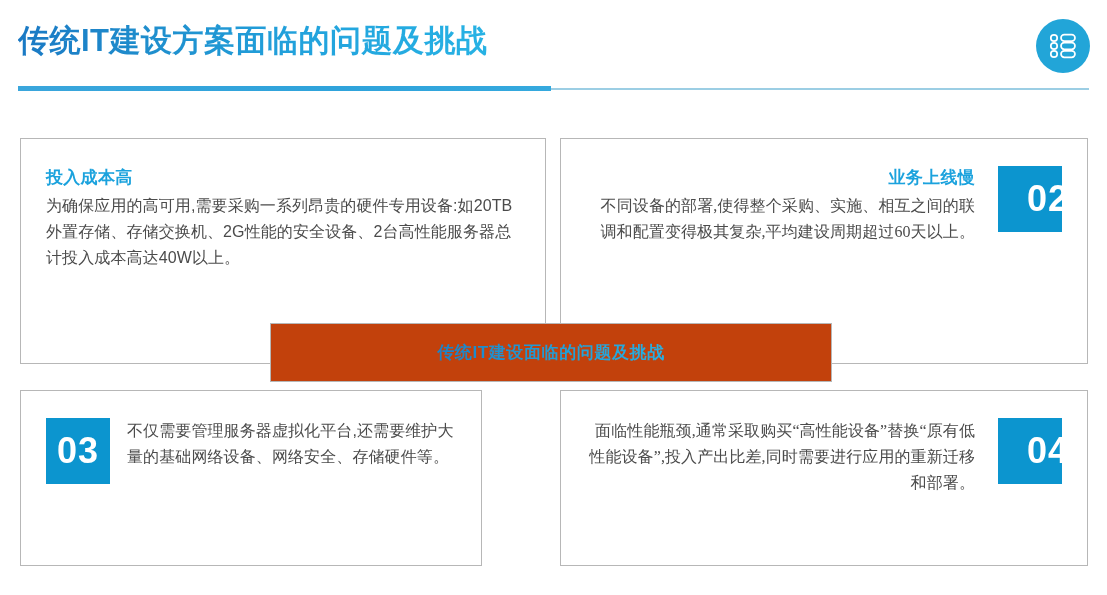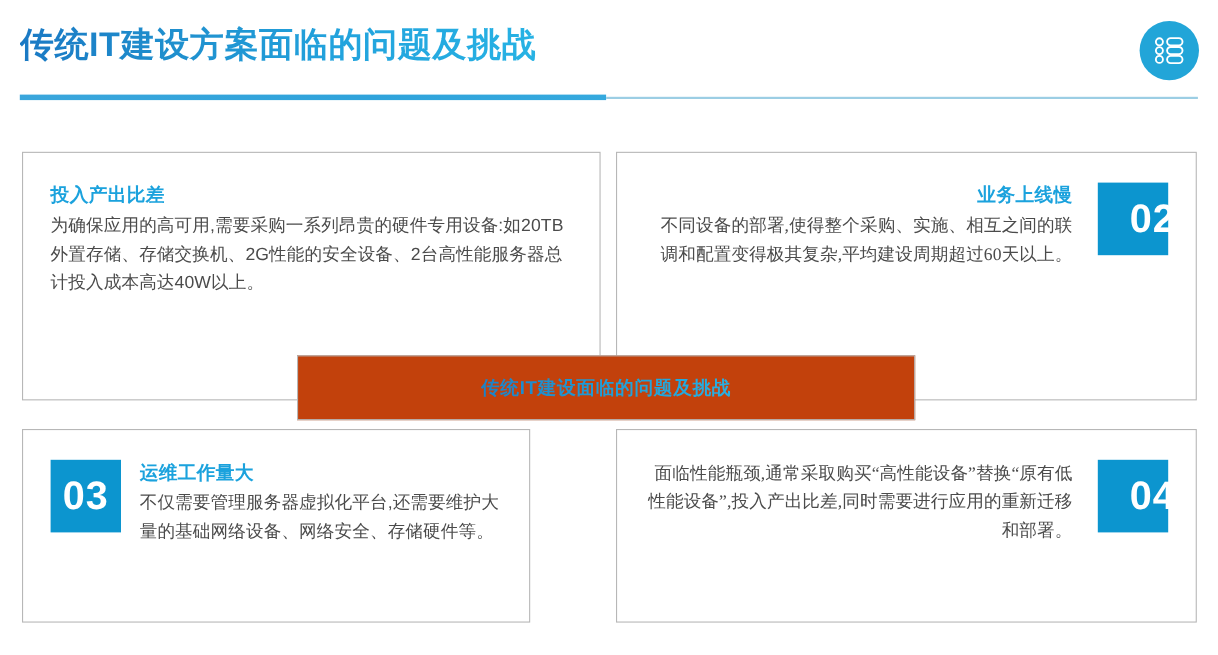--- a/index.html
+++ b/index.html
@@ -182,41 +182,40 @@
         <rect x="13" y="2.6" width="14" height="6.6" rx="3.3" fill="none" stroke="#ffffff" stroke-width="1.7"></rect>
         <rect x="13" y="10.7" width="14" height="6.6" rx="3.3" fill="none" stroke="#ffffff" stroke-width="1.7"></rect>
         <rect x="13" y="18.8" width="14" height="6.6" rx="3.3" fill="none" stroke="#ffffff" stroke-width="1.7"></rect>
       </svg>
     </div>
   </div>
 
   <div class="card card-1">
     <div class="card-inner">
       <div class="card-text">
-        <div class="card-heading">投入产出比差</div>
+        <div class="card-heading">投入成本高</div>
         <div class="card-body">为确保应用的高可用,需要采购一系列昂贵的硬件专用设备:如20TB外置存储、存储交换机、2G性能的安全设备、2台高性能服务器总计投入成本高达40W以上。</div>
       </div>
     </div>
   </div>
 
   <div class="card card-2">
     <div class="card-inner">
       <div class="num-box">02</div>
       <div class="card-text">
         <div class="card-heading">业务上线慢</div>
         <div class="card-body">不同设备的部署,使得整个采购、实施、相互之间的联调和配置变得极其复杂,平均建设周期超过60天以上。</div>
       </div>
     </div>
   </div>
 
   <div class="card card-3">
     <div class="card-inner">
       <div class="num-box">03</div>
       <div class="card-text">
-        <div class="card-heading">运维工作量大</div>
         <div class="card-body">不仅需要管理服务器虚拟化平台,还需要维护大量的基础网络设备、网络安全、存储硬件等。</div>
       </div>
     </div>
   </div>
 
   <div class="card card-4">
     <div class="card-inner">
       <div class="num-box">04</div>
       <div class="card-text">
         <div class="card-body">面临性能瓶颈,通常采取购买“高性能设备”替换“原有低性能设备”,投入产出比差,同时需要进行应用的重新迁移和部署。</div>

